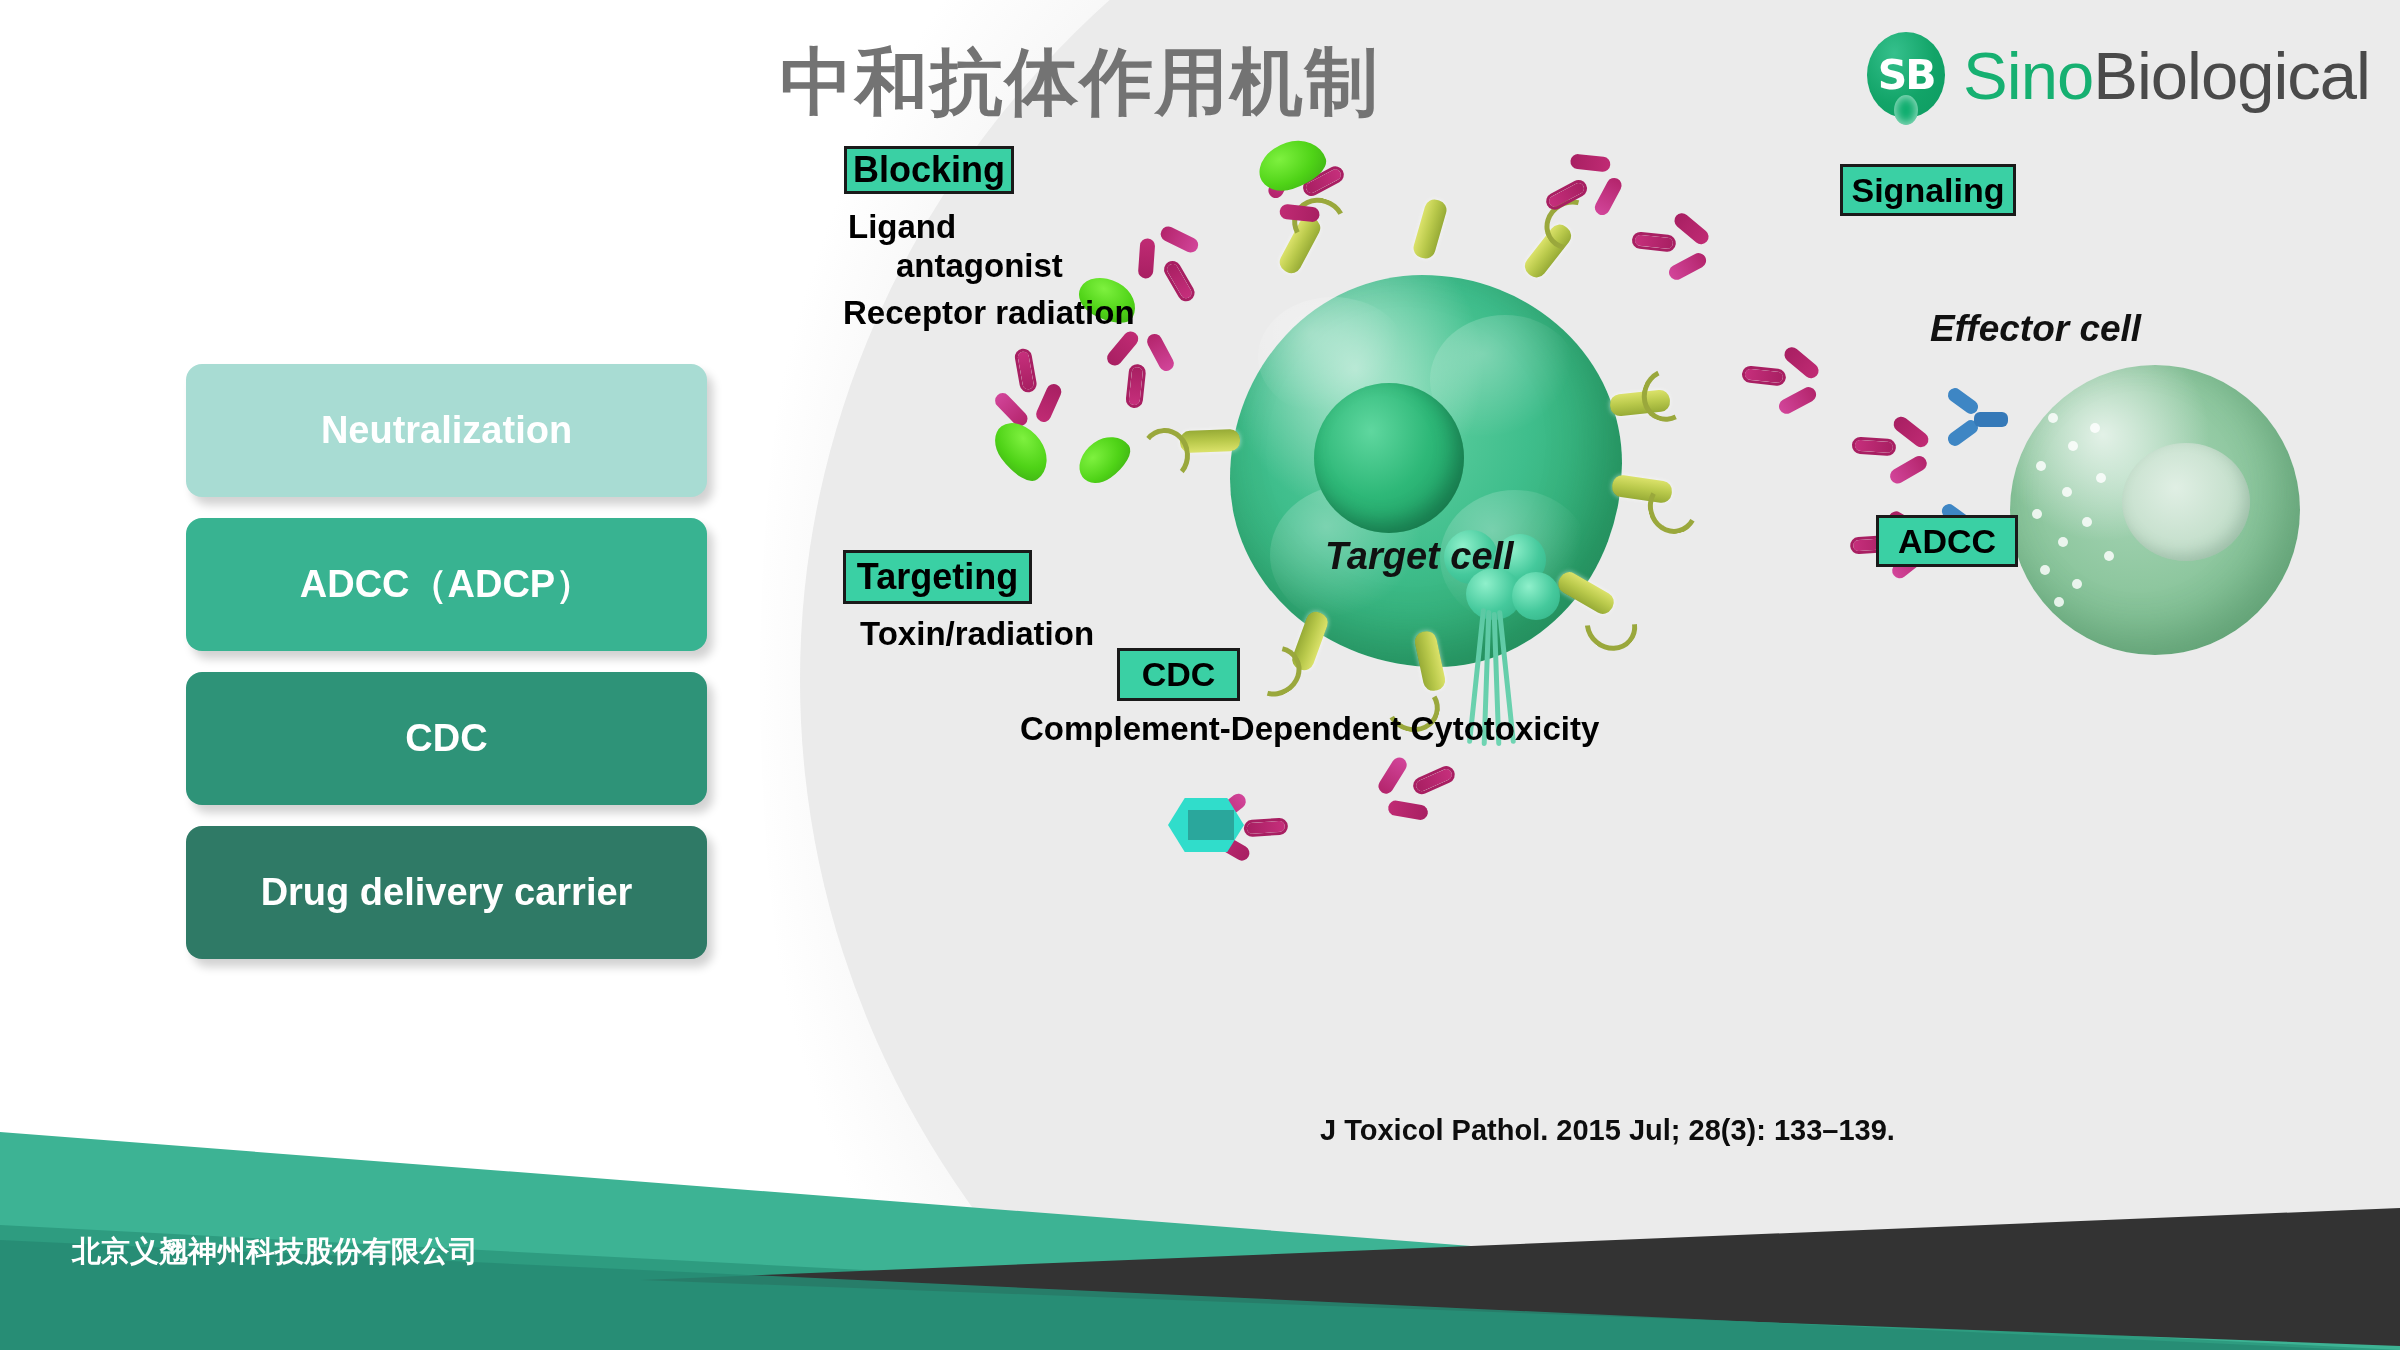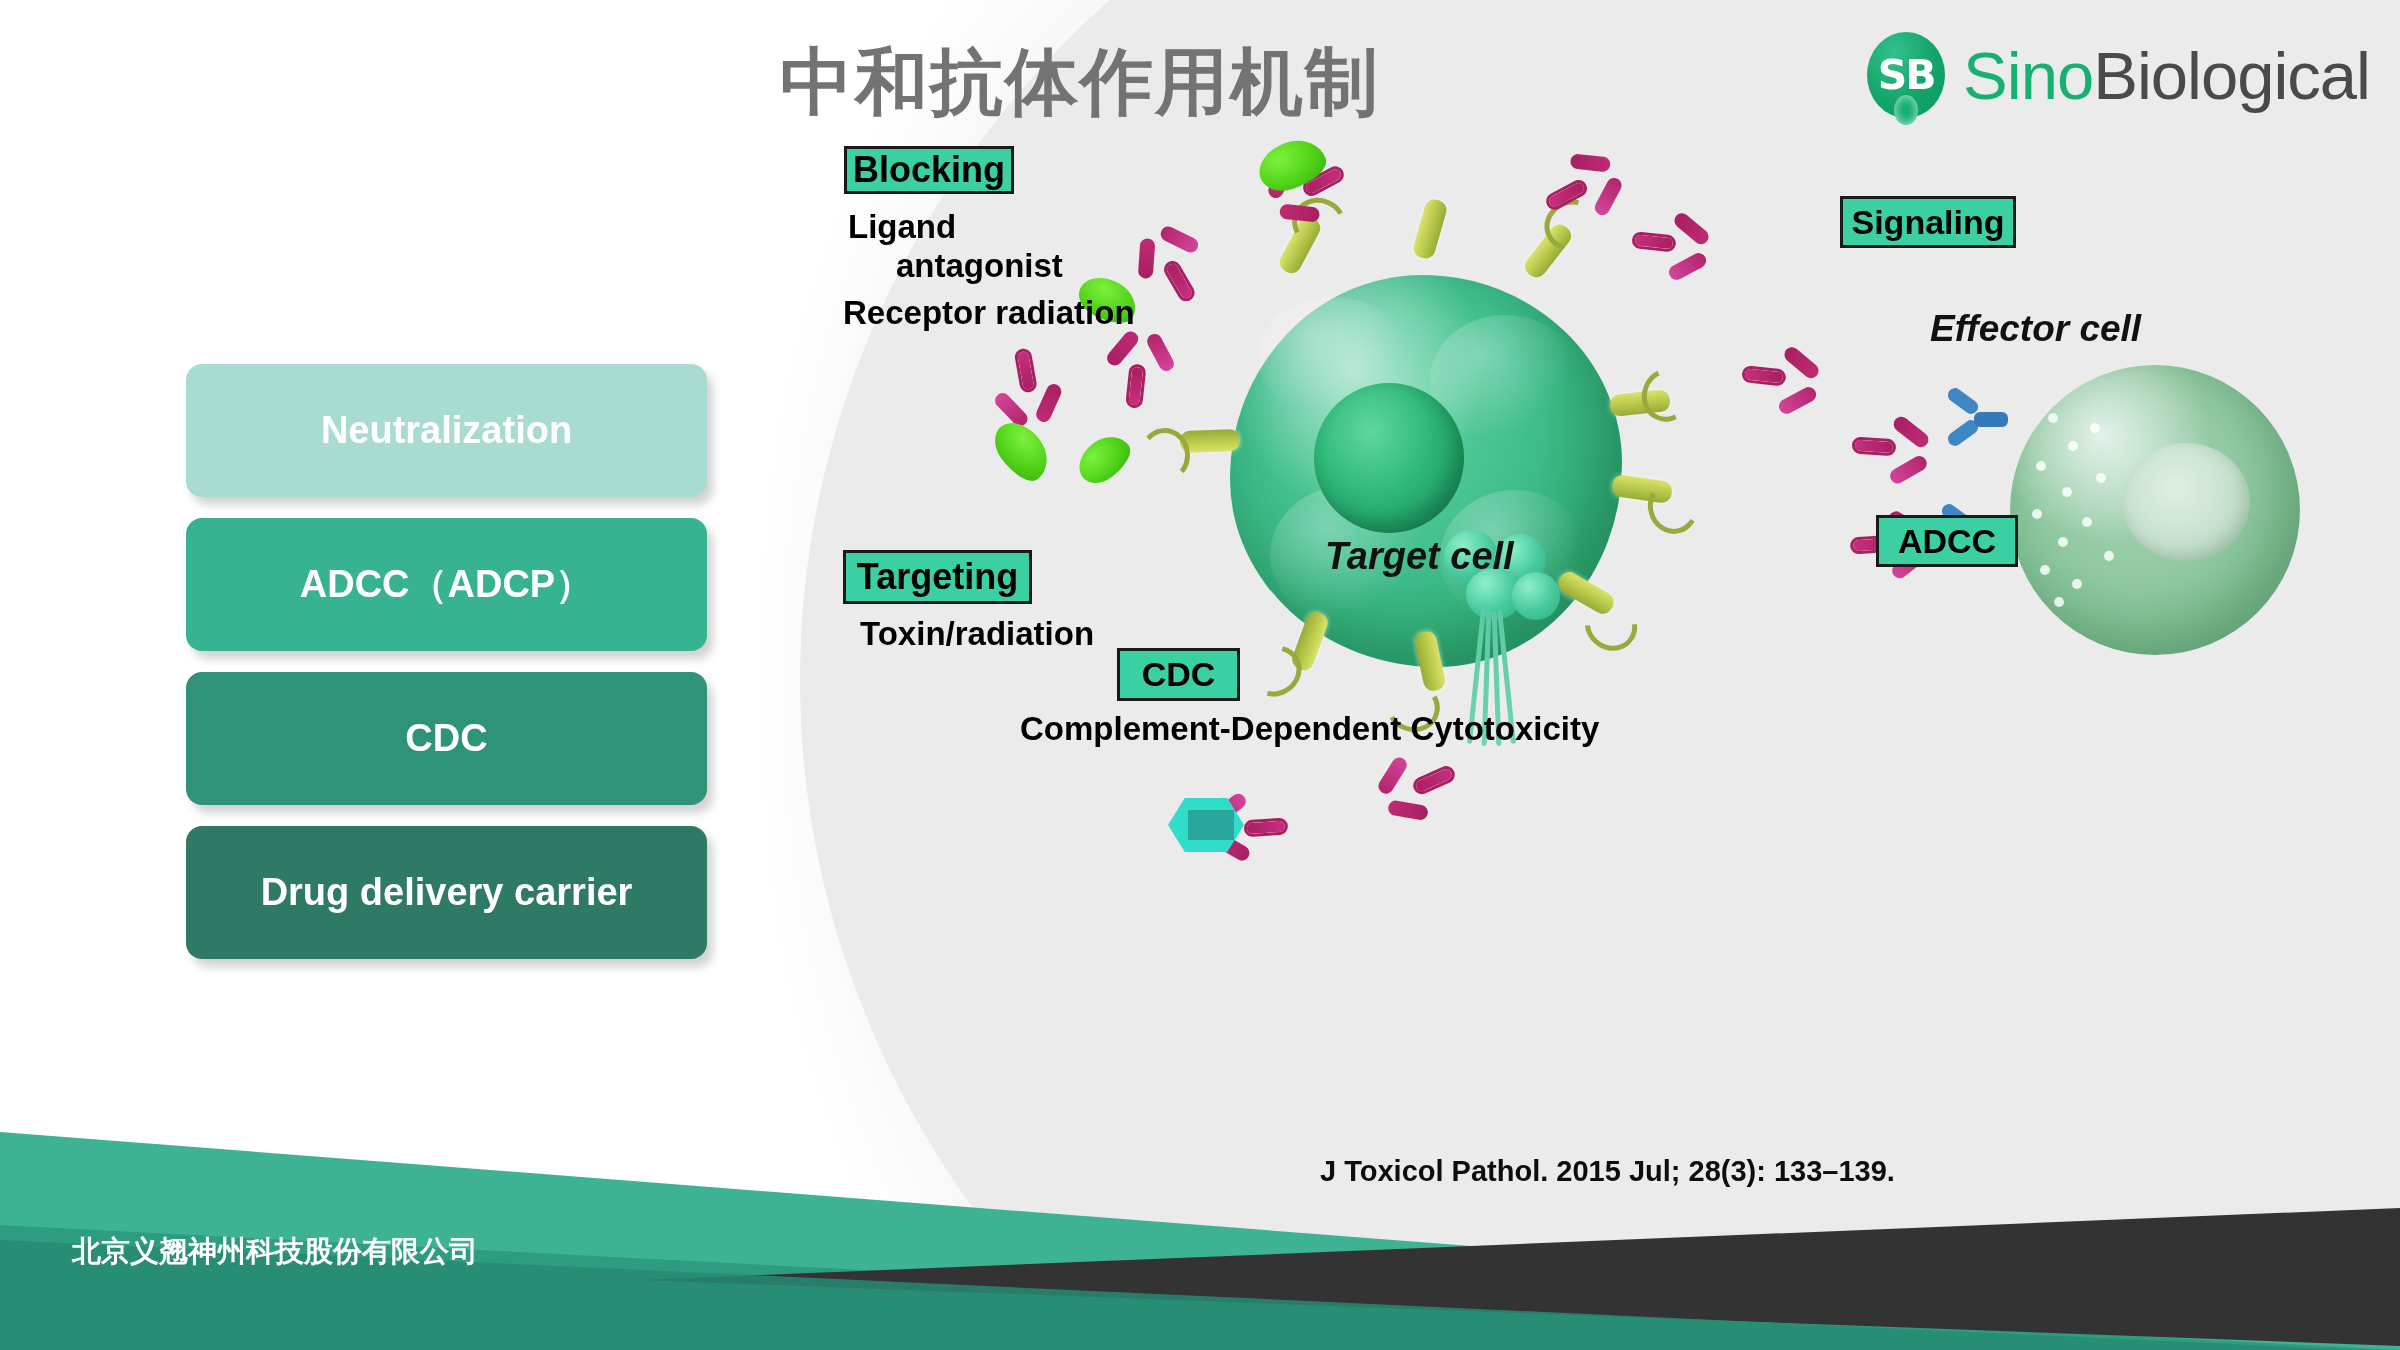--- a/index.html
+++ b/index.html
@@ -171,21 +171,21 @@
     color: #111111;
     font-weight: bold;
     font-style: italic;
     font-family: "Liberation Sans", sans-serif;
     white-space: nowrap;
   }
 
   #lbl-blocking   { left: 4px;   top: 16px;  width: 170px; height: 48px; font-size: 36px; }
   #txt-ligand     { left: 8px;   top: 78px;  font-size: 33px; }
   #txt-receptor   { left: 3px;   top: 164px; font-size: 33px; }
-  #lbl-signaling  { left: 1000px; top: 34px; width: 176px; height: 52px; font-size: 34px; margin-top: 32px; }
+  #lbl-signaling  { left: 1000px; top: 34px; width: 176px; height: 52px; font-size: 34px; }
   #txt-effector   { left: 1090px; top: 178px; font-size: 37px; }
   #lbl-adcc       { left: 1036px; top: 385px; width: 142px; height: 52px; font-size: 34px; }
   #txt-adcc-full  { left: 1025px; top: 448px; font-size: 32px; }
   #lbl-targeting  { left: 3px;   top: 420px; width: 189px; height: 54px; font-size: 36px; }
   #txt-toxin      { left: 20px;  top: 485px; font-size: 33px; }
   #lbl-cdc        { left: 277px; top: 518px; width: 123px; height: 53px; font-size: 34px; }
   #txt-cdc-full   { left: 180px; top: 580px; font-size: 33px; }
 
   
   #target-cell {
@@ -347,21 +347,21 @@
     position: absolute;
     left: 348px; top: 680px;
     width: 46px; height: 30px;
     background: #2aa79c;
   }
 
   
   #citation {
     position: absolute;
     left: 1320px;
-    top: 1155px;
+    top: 1114px;
     font-size: 29px;
     font-weight: bold;
     color: #0d0d0d;
     z-index: 6;
     white-space: nowrap;
     font-family: "Liberation Sans", sans-serif;
   }
 
   
   #footer { position: absolute; left: 0; bottom: 0; width: 2400px; height: 260px; z-index: 8; }

